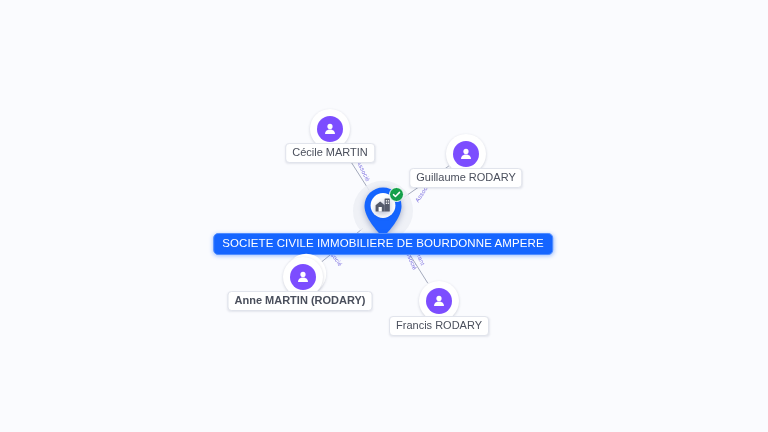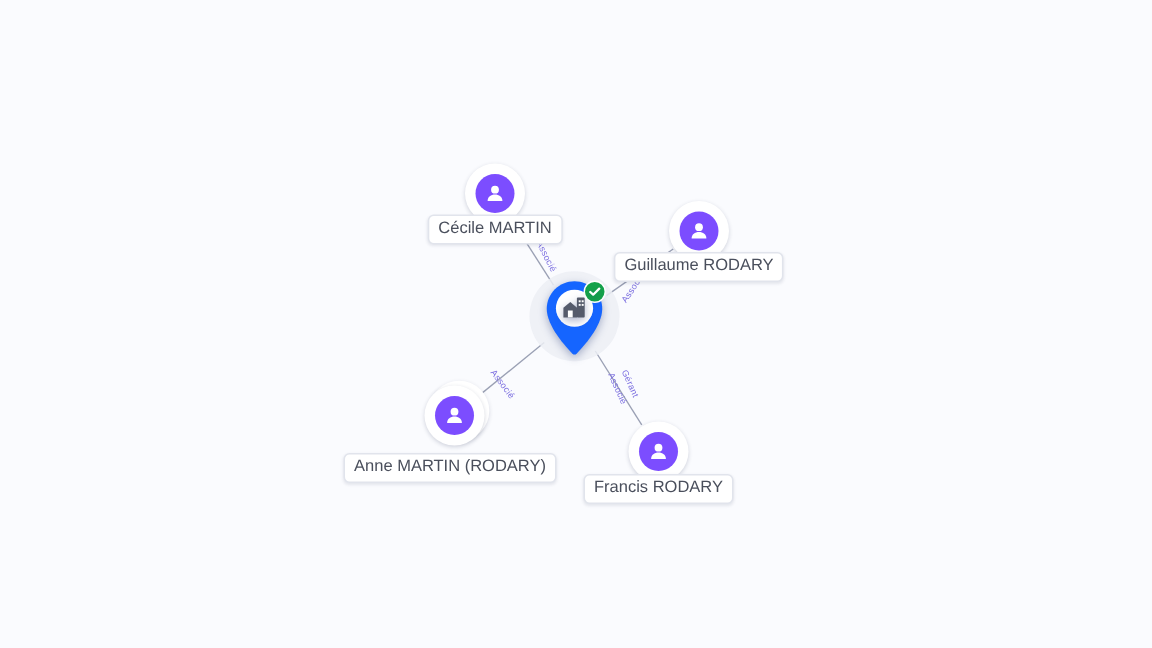--- a/index.html
+++ b/index.html
@@ -184,20 +184,21 @@
         </svg>
       </div>
       <div class="verified-badge">
         <svg viewBox="0 0 12 12" width="9" height="9">
           <path d="M2 6.2 L4.6 8.6 L10 3.2" fill="none" stroke="#ffffff" stroke-width="2" stroke-linecap="round" stroke-linejoin="round"></path>
         </svg>
       </div>
     </div>
   </div>
 
+  <div class="node-label selected" id="company-label" style="left: 383px; top: 233px;">SOCIETE CIVILE IMMOBILIERE DE BOURDONNE AMPERE</div>
 
   <div id="person-layer">
       <div class="node" style="left: 330px; top: 129px;">
         <div class="person-halo"></div>
         <div class="person-avatar">
           <svg viewBox="0 0 24 24" width="16" height="16">
             <circle cx="12" cy="8.2" r="3.9" fill="#ffffff"></circle>
             <path d="M4.6 19.4 C4.6 15.2 8.0 12.9 12 12.9 C16 12.9 19.4 15.2 19.4 19.4 Z" fill="#ffffff"></path>
           </svg>
         </div>
@@ -216,21 +217,21 @@
       <div class="node" style="left: 303px; top: 277px;">
         <div class="person-halo stack-back"></div>
         <div class="person-halo"></div>
         <div class="person-avatar">
           <svg viewBox="0 0 24 24" width="16" height="16">
             <circle cx="12" cy="8.2" r="3.9" fill="#ffffff"></circle>
             <path d="M4.6 19.4 C4.6 15.2 8.0 12.9 12 12.9 C16 12.9 19.4 15.2 19.4 19.4 Z" fill="#ffffff"></path>
           </svg>
         </div>
       </div>
-      <div class="node-label" style="left: 300px; top: 302px;">Anne MARTIN (RODARY)</div>
+      <div class="node-label" style="left: 300px; top: 291px; font-weight: bold;">Anne MARTIN (RODARY)</div>
       <div class="node" style="left: 439px; top: 301px;">
         <div class="person-halo"></div>
         <div class="person-avatar">
           <svg viewBox="0 0 24 24" width="16" height="16">
             <circle cx="12" cy="8.2" r="3.9" fill="#ffffff"></circle>
             <path d="M4.6 19.4 C4.6 15.2 8.0 12.9 12 12.9 C16 12.9 19.4 15.2 19.4 19.4 Z" fill="#ffffff"></path>
           </svg>
         </div>
       </div>
       <div class="node-label" style="left: 439px; top: 316px;">Francis RODARY</div>

